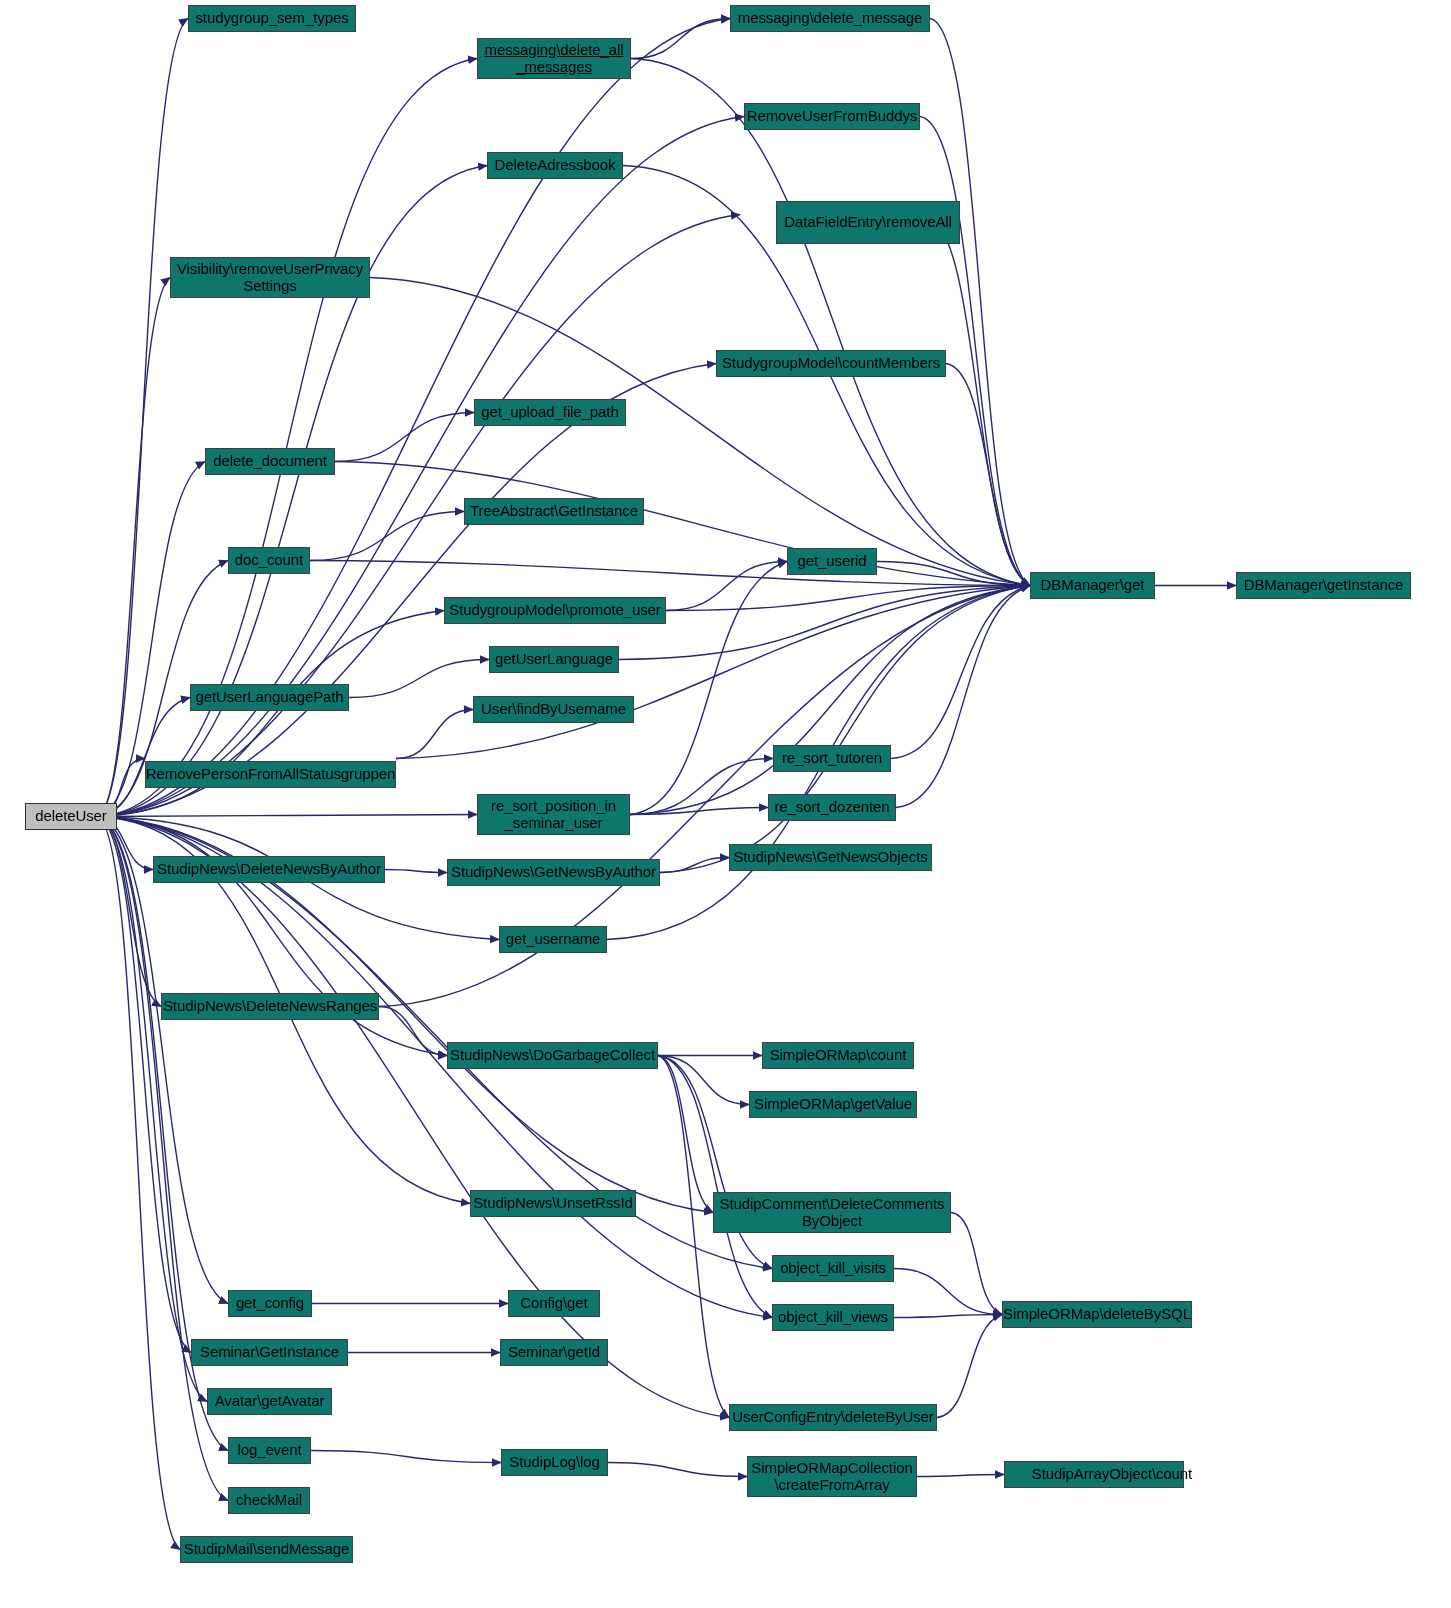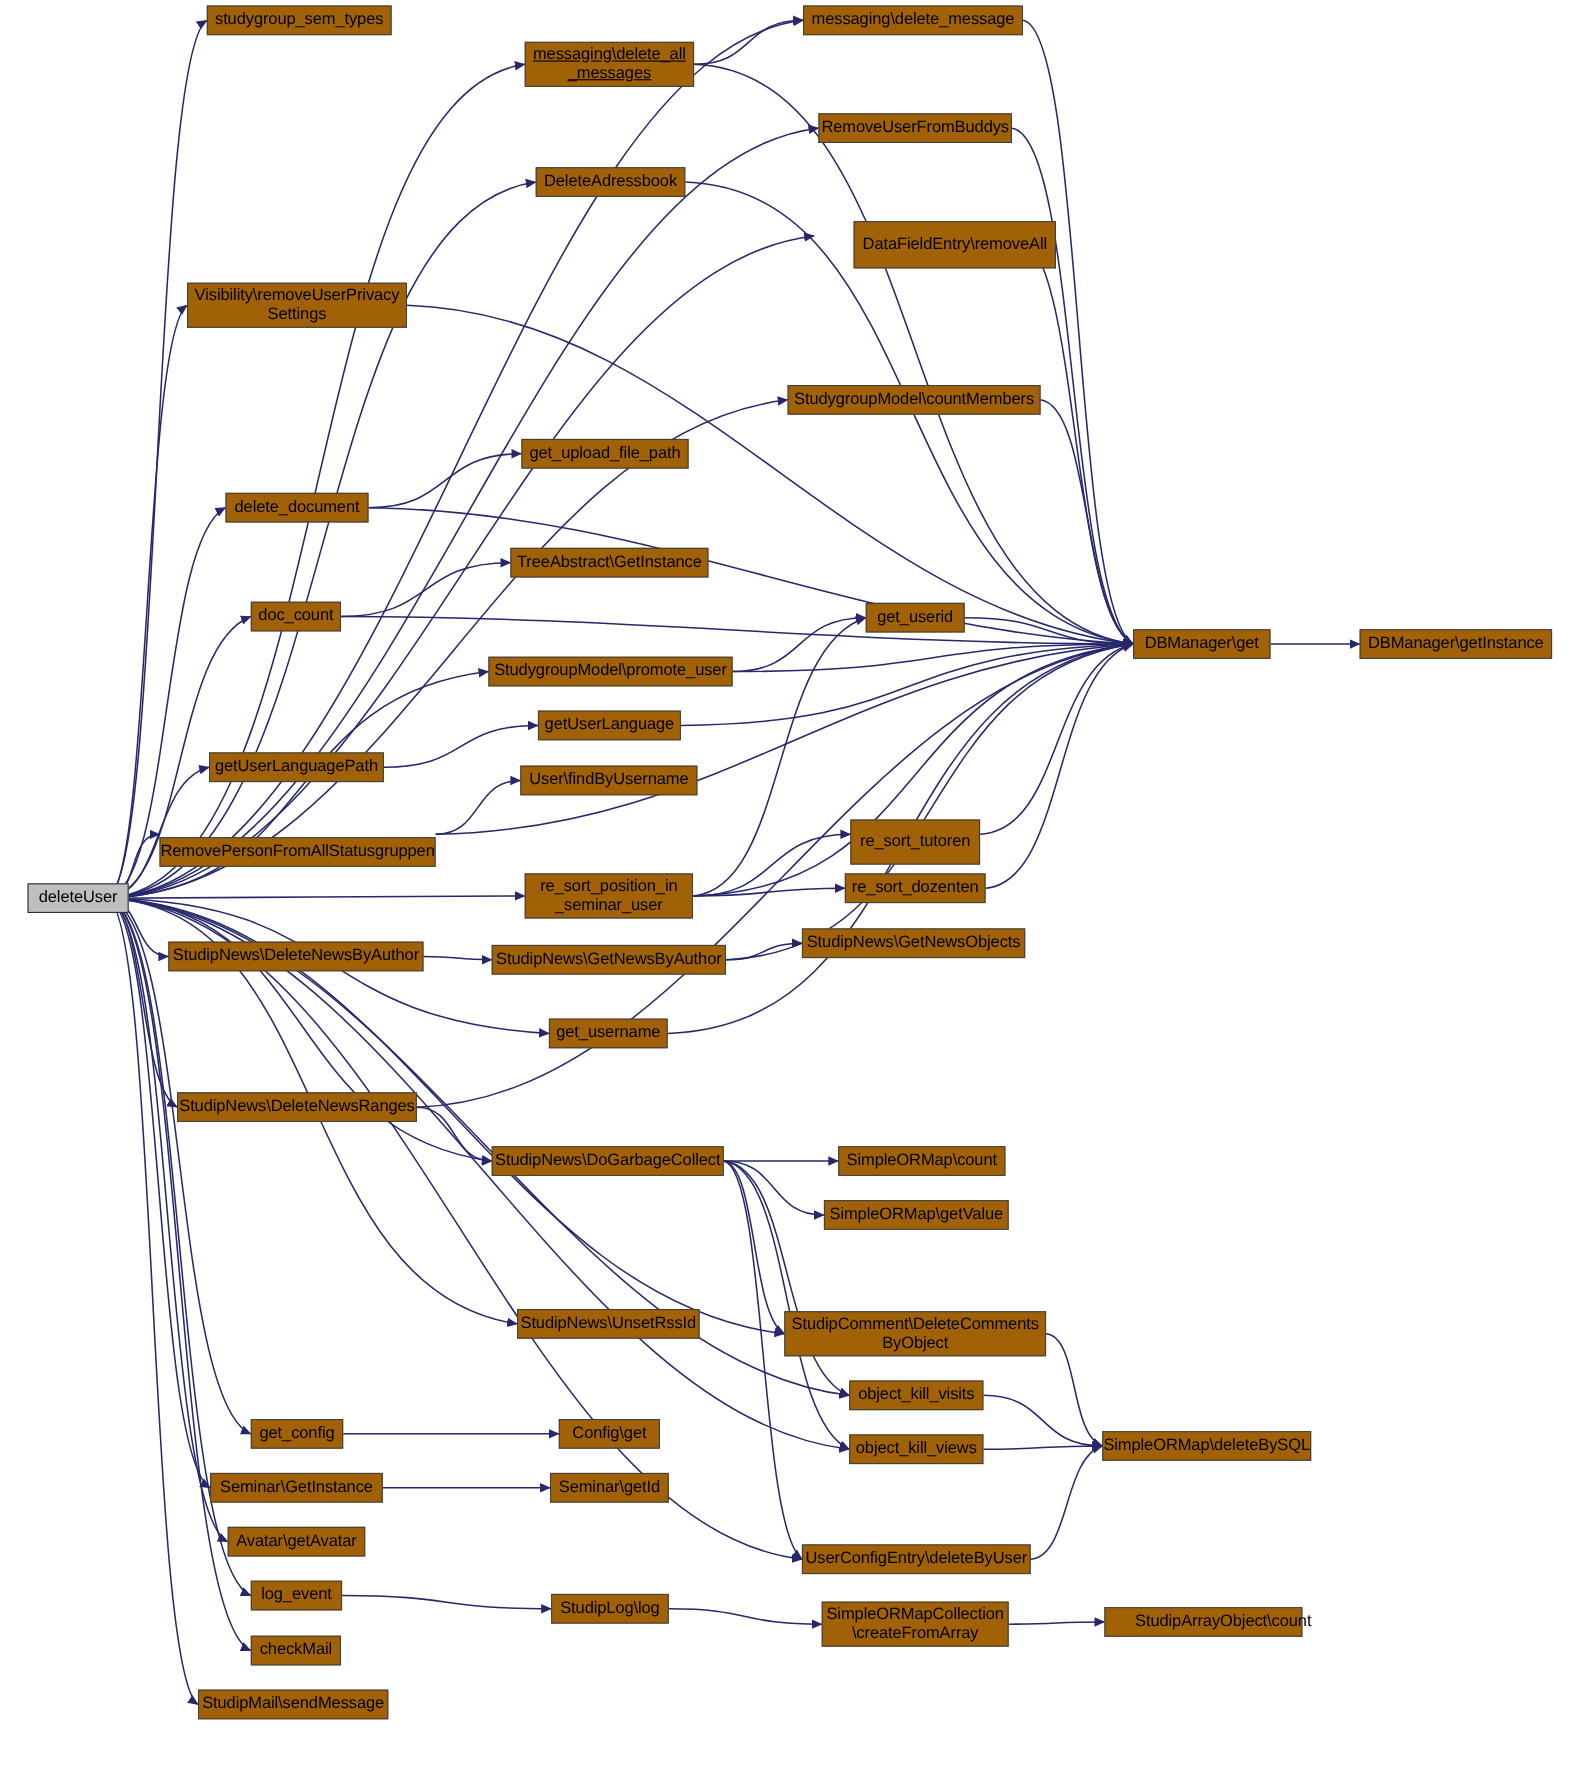--- a/index.html
+++ b/index.html
@@ -21,21 +21,21 @@
     left: 0;
     top: 0;
     width: 1451px;
     height: 1608px;
     pointer-events: none;
   }
   .node {
     position: absolute;
     box-sizing: border-box;
     border: 1px solid #404040;
-    background: #a16207;
+    background: #0f766e;
     color: #000000;
     font-size: 15px;
     line-height: 1.12;
     text-align: center;
     display: flex;
     align-items: center;
     justify-content: center;
     white-space: pre-line;
     letter-spacing: -0.1px;
     z-index: 5;
@@ -151,21 +151,21 @@
       <div class="node" style="left: 464px; top: 498px; width: 180px; height: 27px;">TreeAbstract\GetInstance</div>
       <div class="node" style="left: 228px; top: 547px; width: 82px; height: 27px;">doc_count</div>
       <div class="node" style="left: 787px; top: 548px; width: 90px; height: 27px;">get_userid</div>
       <div class="node" style="left: 1030px; top: 572px; width: 125px; height: 27px;">DBManager\get</div>
       <div class="node" style="left: 1236px; top: 572px; width: 175px; height: 27px;">DBManager\getInstance</div>
       <div class="node" style="left: 444px; top: 597px; width: 222px; height: 27px;">StudygroupModel\promote_user</div>
       <div class="node" style="left: 489px; top: 646px; width: 130px; height: 27px;">getUserLanguage</div>
       <div class="node" style="left: 190px; top: 684px; width: 159px; height: 27px;">getUserLanguagePath</div>
       <div class="node" style="left: 473px; top: 696px; width: 161px; height: 27px;">User\findByUsername</div>
       <div class="node" style="left: 145px; top: 745px; width: 251px; height: 27px; margin-top: 16px;">RemovePersonFromAllStatusgruppen</div>
-      <div class="node" style="left: 773px; top: 745px; width: 118px; height: 41px;">re_sort_tutoren</div>
+      <div class="node" style="left: 773px; top: 745px; width: 118px; height: 27px;">re_sort_tutoren</div>
       <div class="node" style="left: 477px; top: 794px; width: 153px; height: 41px;">re_sort_position_in
 _seminar_user</div>
       <div class="node" style="left: 768px; top: 794px; width: 128px; height: 27px;">re_sort_dozenten</div>
       <div class="node" style="left: 153px; top: 856px; width: 232px; height: 27px;">StudipNews\DeleteNewsByAuthor</div>
       <div class="node" style="left: 447px; top: 859px; width: 213px; height: 27px;">StudipNews\GetNewsByAuthor</div>
       <div class="node" style="left: 729px; top: 844px; width: 203px; height: 27px;">StudipNews\GetNewsObjects</div>
       <div class="node" style="left: 499px; top: 926px; width: 108px; height: 27px;">get_username</div>
       <div class="node" style="left: 161px; top: 993px; width: 218px; height: 27px;">StudipNews\DeleteNewsRanges</div>
       <div class="node" style="left: 447px; top: 1042px; width: 211px; height: 27px;">StudipNews\DoGarbageCollect</div>
       <div class="node" style="left: 762px; top: 1042px; width: 152px; height: 27px;">SimpleORMap\count</div>

